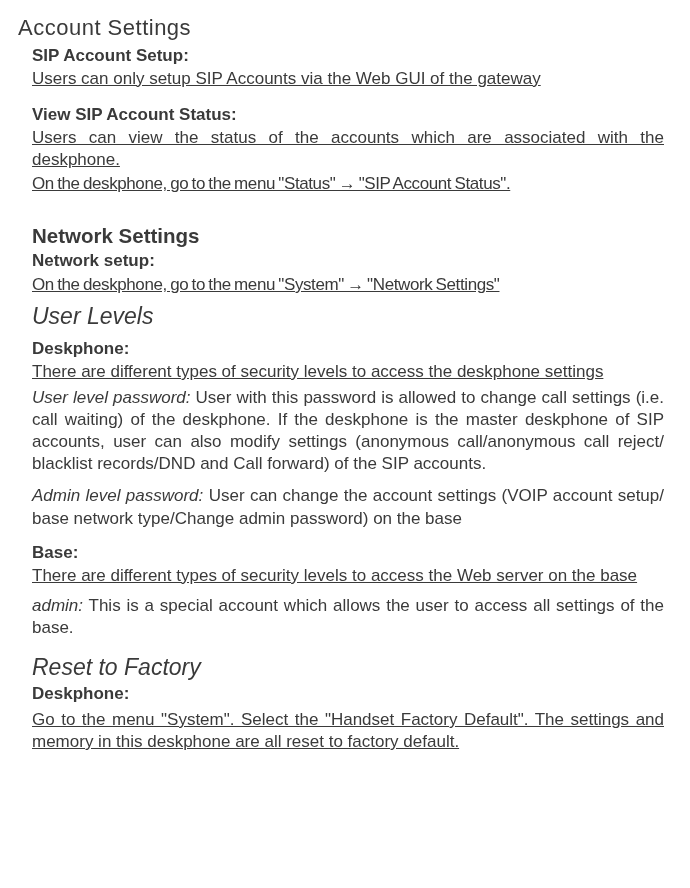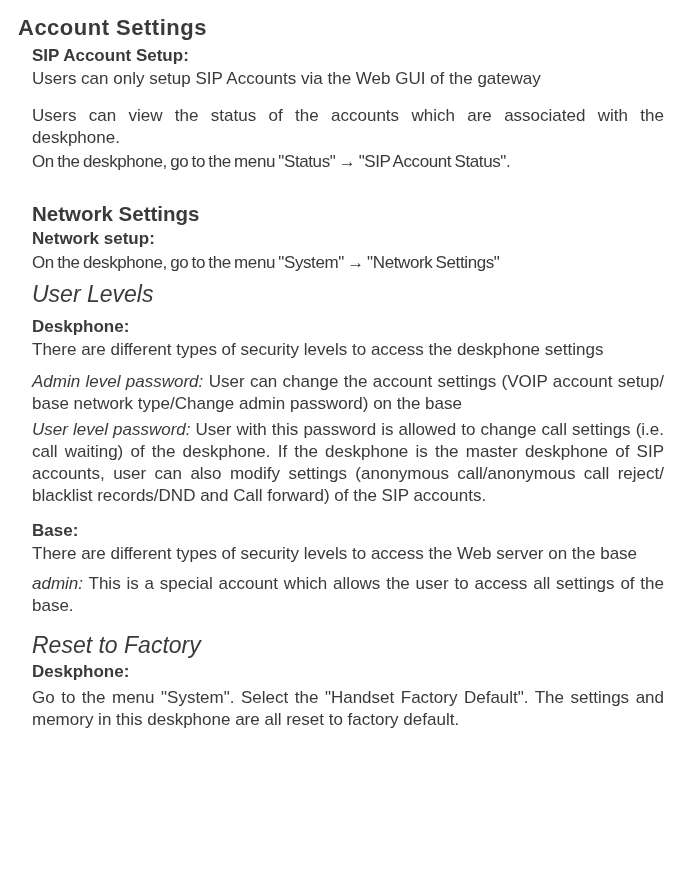--- a/index.html
+++ b/index.html
@@ -11,37 +11,38 @@
       width: 690px;
       height: 888px;
       background: #ffffff;
       font-family: Arial, Helvetica, sans-serif;
       color: #3a3a3a;
       padding: 14px 26px 14px 18px;
       line-height: 1.3;
     }
     h1 {
       font-size: 22px;
-      font-weight: bold;
+      font-weight: normal;
       margin-bottom: 2px;
       letter-spacing: 0.5px;
     }
     .indent {
       padding-left: 14px;
     }
     .sub-heading {
       font-size: 17px;
       font-weight: bold;
       margin-top: 0px;
     }
     .body-text {
       font-size: 17px;
       font-weight: normal;
       text-align: justify;
       margin-top: 1px;
+      text-decoration: underline;
     }
     .spacer-sm {
       height: 14px;
     }
     .section-heading {
       font-size: 20.5px;
       font-weight: bold;
       margin-top: 28px;
     }
     .italic-sub {
@@ -74,38 +75,39 @@
 <body>
 
 <h1>Account Settings</h1>
 
 <div class="indent">
   <div class="sub-heading">SIP Account Setup:</div>
   <div class="body-text">Users can only setup SIP Accounts via the Web GUI of the gateway</div>
 
   <div class="spacer-sm"></div>
 
+  <div class="sub-heading">View SIP Account Status:</div>
   <div class="body-text">Users can view the status of the accounts which are associated with the deskphone.</div>
   <div class="body-text narrow-space combined">On the deskphone, go to the menu "Status" → "SIP Account Status".</div>
 
   <div class="section-heading">Network Settings</div>
   <div class="sub-heading">Network setup:</div>
   <div class="body-text narrow-space combined">On the deskphone, go to the menu "System" → "Network Settings"</div>
 
   <div class="italic-sub">User Levels</div>
 
   <div class="bold-after-italic">Deskphone:</div>
   <div class="body-text">There are different types of security levels to access the deskphone settings</div>
 
+  <div class="para-block">
+    <span class="inline-lead">User level password:</span><span> User with this password is allowed to change call settings (i.e. call waiting) of the deskphone. If the deskphone is the master deskphone of SIP accounts, user can also modify settings (anonymous call/anonymous call reject/ blacklist records/DND and Call forward) of the SIP accounts.</span>
+  </div>
+
   <div class="para-block" style="margin-top:10px;">
     <span class="inline-lead">Admin level password:</span><span> User can change the account settings (VOIP account setup/ base network type/Change admin password) on the base</span>
-  </div>
-
-  <div class="para-block">
-    <span class="inline-lead">User level password:</span><span> User with this password is allowed to change call settings (i.e. call waiting) of the deskphone. If the deskphone is the master deskphone of SIP accounts, user can also modify settings (anonymous call/anonymous call reject/ blacklist records/DND and Call forward) of the SIP accounts.</span>
   </div>
 
   <div class="bold-after-italic" style="margin-top:12px;">Base:</div>
   <div class="body-text">There are different types of security levels to access the Web server on the base</div>
 
 
   <div class="para-block" style="margin-top:8px;">
     <span class="inline-lead">admin:</span><span> This is a special account which allows the user to access all settings of the base.</span>
   </div>
 

